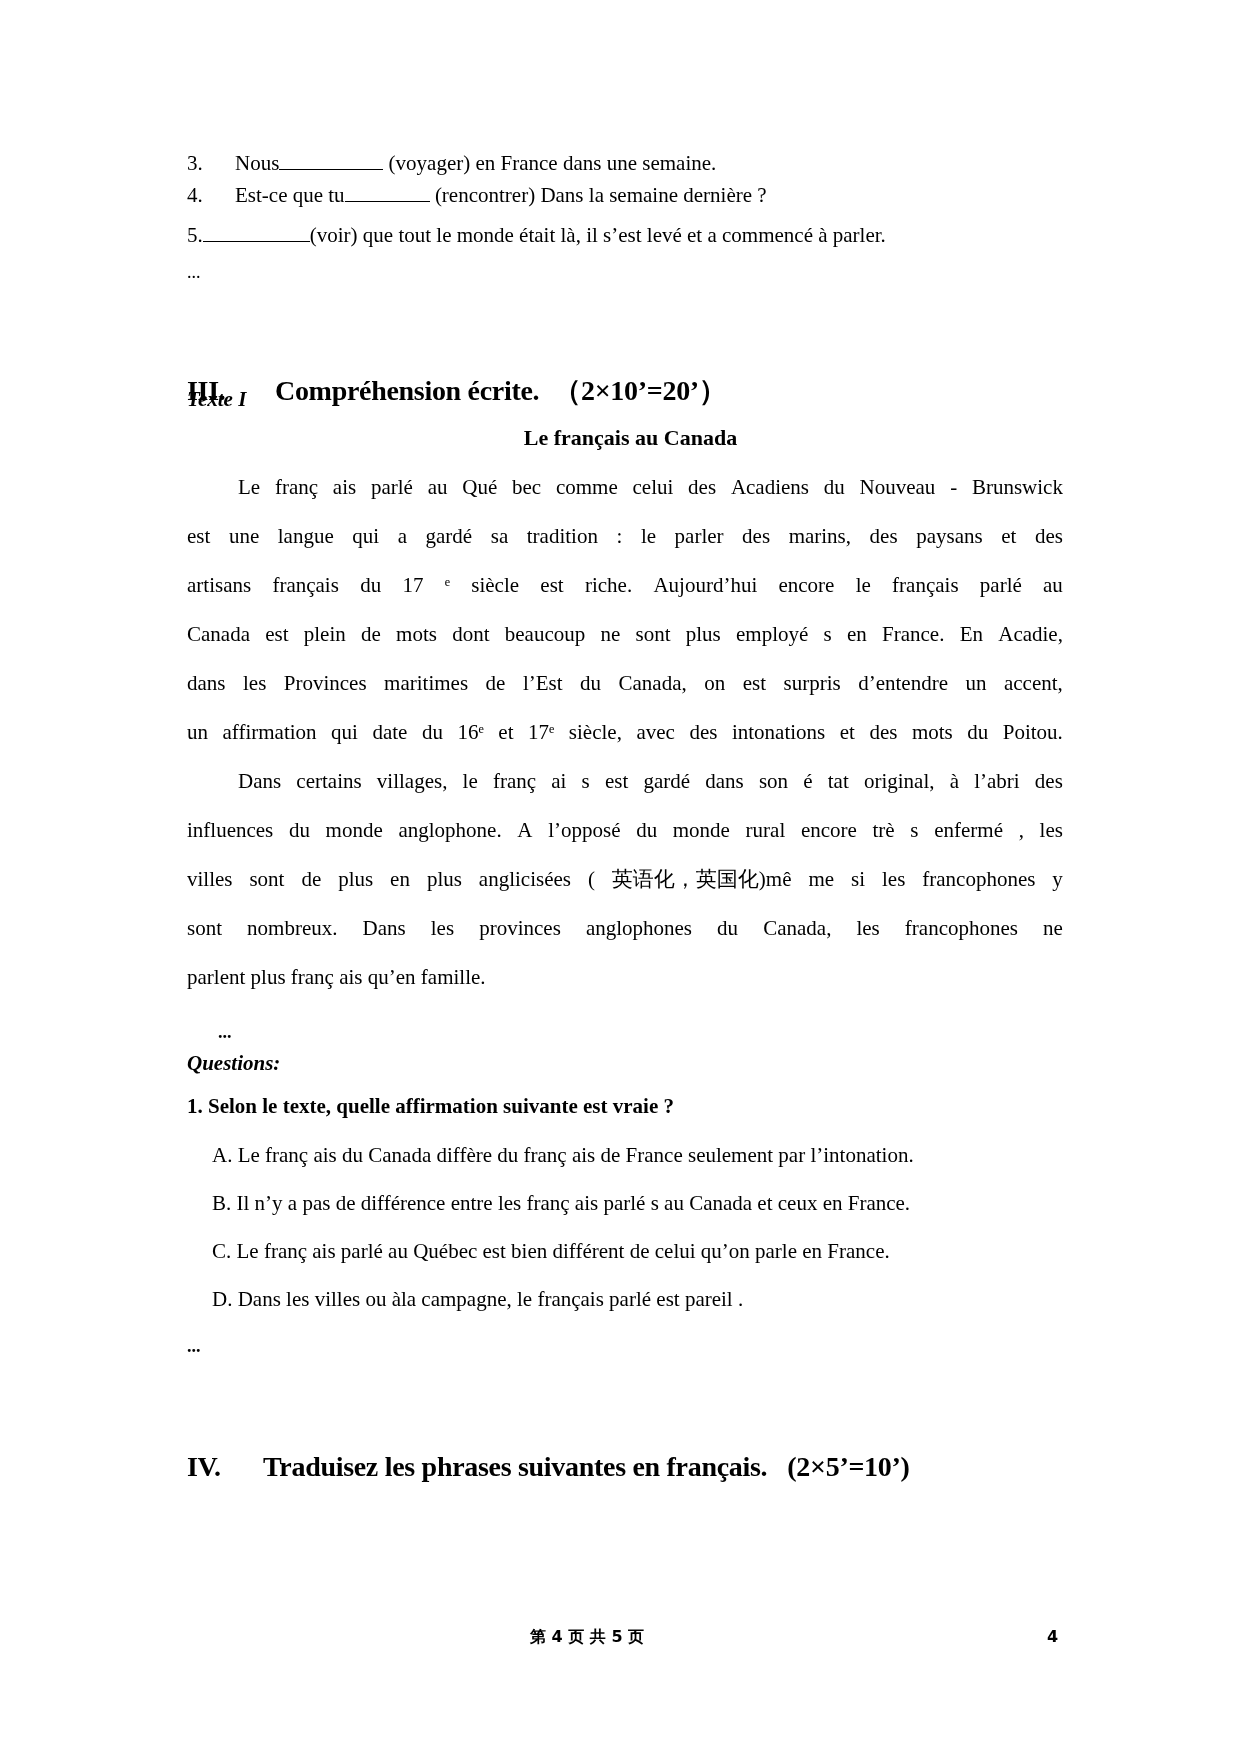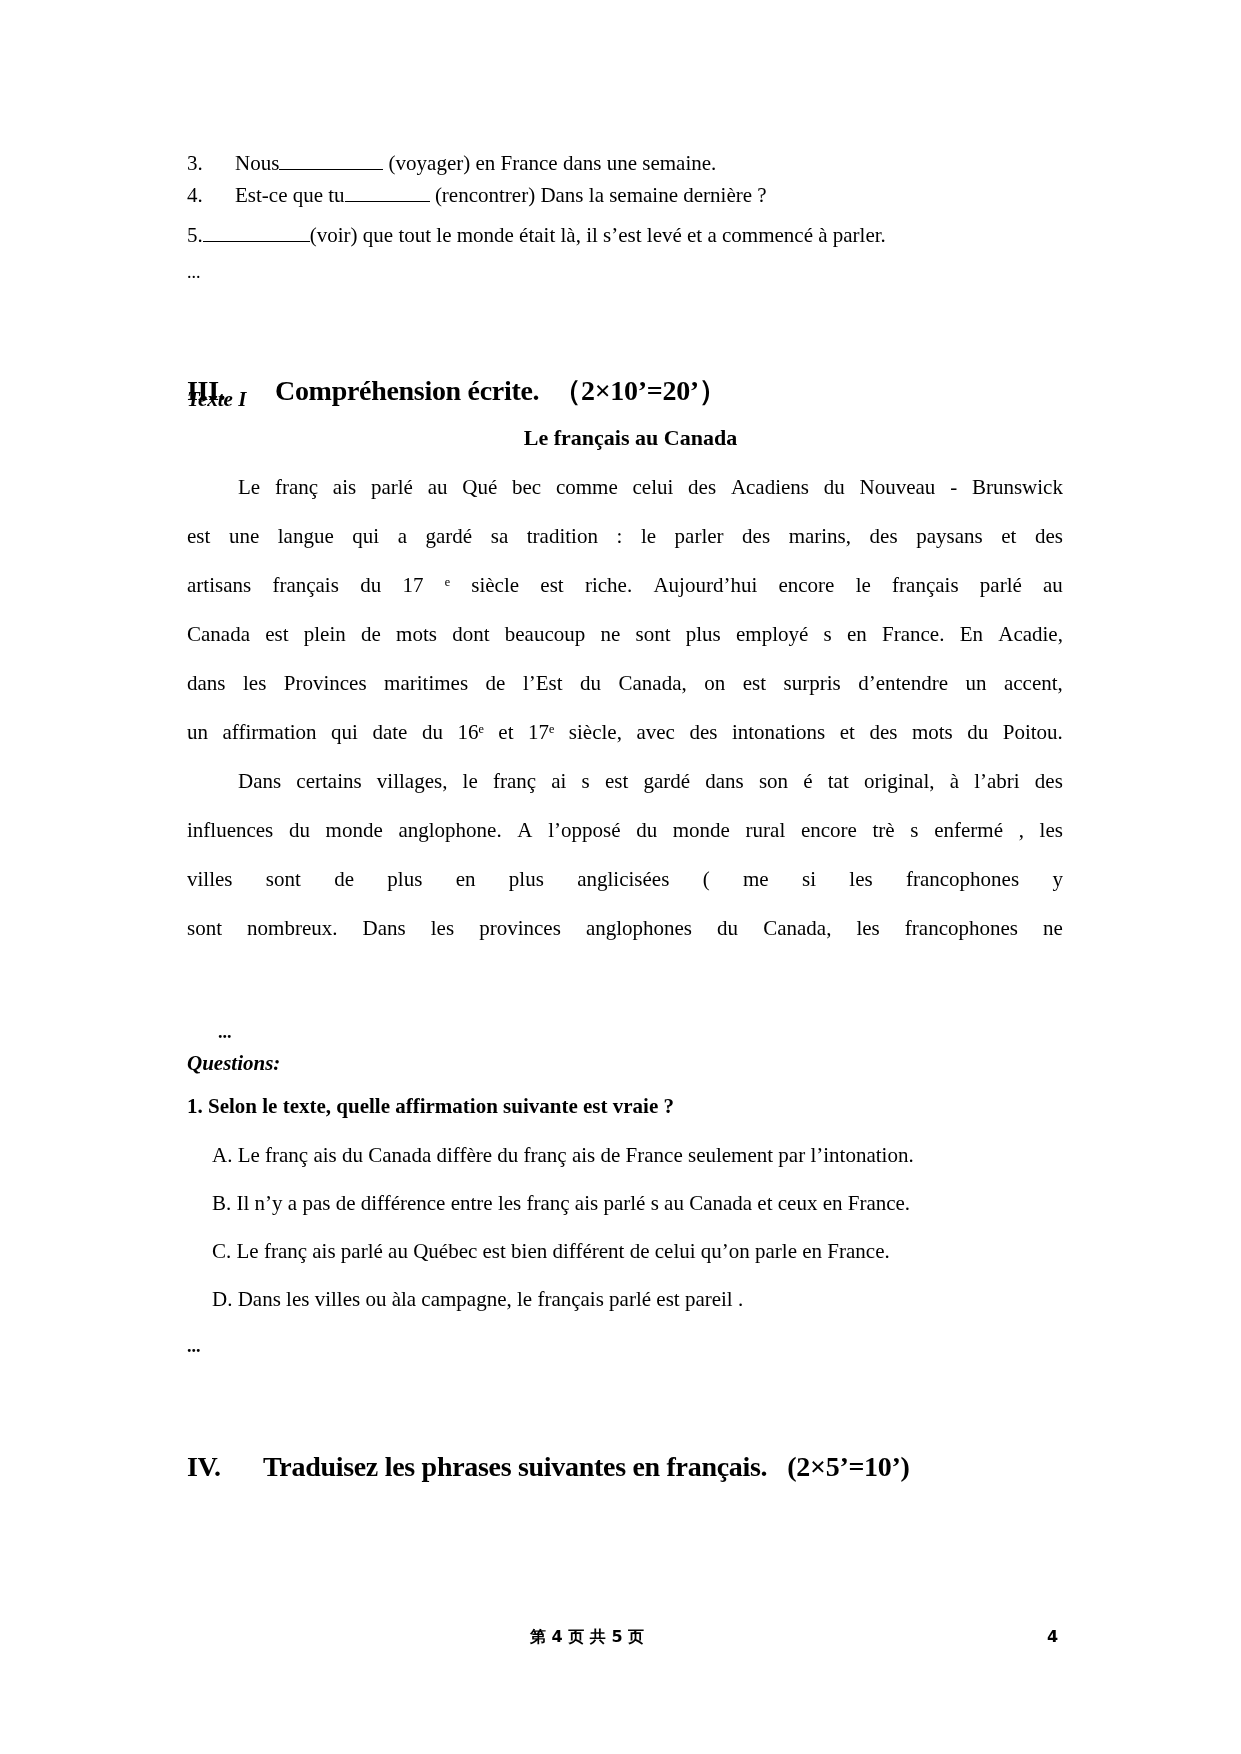--- a/index.html
+++ b/index.html
@@ -191,39 +191,41 @@
     </div>
   <div class="pline">
       <span>villes</span>
       <span>sont</span>
       <span>de</span>
       <span>plus</span>
       <span>en</span>
       <span>plus</span>
       <span>anglicisées</span>
       <span>(</span>
+      <span>英语化，英国化)mê</span>
       <span>me</span>
       <span>si</span>
       <span>les</span>
       <span>francophones</span>
       <span>y</span>
     </div>
   <div class="pline">
       <span>sont</span>
       <span>nombreux.</span>
       <span>Dans</span>
       <span>les</span>
       <span>provinces</span>
       <span>anglophones</span>
       <span>du</span>
       <span>Canada,</span>
       <span>les</span>
       <span>francophones</span>
       <span>ne</span>
     </div>
+  <div class="pline last">parlent plus franç ais qu’en famille.</div>
 </div>
 
 <div class="dots" style="left:218px; top:1022px;">...</div>
 <div class="ital-bold" style="top:1050px;">Questions:</div>
 <div class="qtitle" style="top:1093px;">1. Selon le texte, quelle affirmation suivante est vraie ?</div>
 
 <div class="opt" style="top:1142px;text-align:right;">A. Le franç ais du Canada diffère du franç ais de France seulement par l’intonation.</div>
 <div class="opt" style="top:1190px;">B. Il n’y a pas de différence entre les franç ais parlé s au Canada et ceux en France.</div>
 <div class="opt" style="top:1238px;">C. Le franç ais parlé au Québec est bien différent de celui qu’on parle en France.</div>
 <div class="opt" style="top:1286px;">D. Dans les villes ou àla campagne, le français parlé est pareil .</div>

